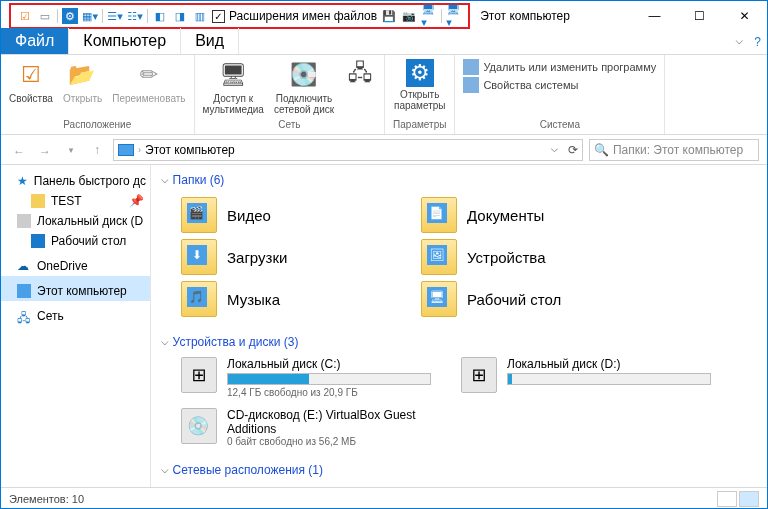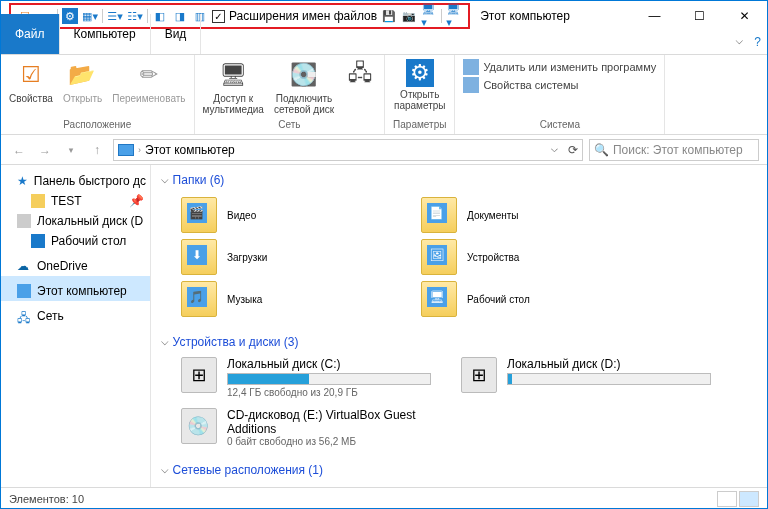--- a/index.html
+++ b/index.html
@@ -8,21 +8,21 @@
 .titlebar { height: 30px; display: flex; align-items: center; padding: 0 0 0 8px; background: #fff; }
 .qat { display: flex; align-items: center; gap: 4px; border: 2px solid #e31b23; padding: 2px 6px; height: 26px; }
 .qat .qi { width: 16px; height: 16px; display: inline-flex; align-items: center; justify-content: center; font-size: 11px; }
 .qat .sep { width: 1px; height: 14px; background: #ccc; }
 .qat .chk { width: 13px; height: 13px; border: 1px solid #333; display: inline-flex; align-items: center; justify-content: center; font-size: 10px; color: #000; }
 .titletext { margin-left: 10px; color: #000; font-size: 12px; }
 .wincontrols { margin-left: auto; display: flex; }
 .wincontrols div { width: 45px; height: 28px; display: flex; align-items: center; justify-content: center; font-size: 12px; }
 
 .tabbar { height: 24px; background: #fff; display: flex; align-items: end; border-bottom: 1px solid #dadada; position: relative; }
-.tab { padding: 13px 14px; font-size: 12px; color: #000; border-right: 1px solid #e5e5e5; }
+.tab { padding: 4px 14px; font-size: 16px; color: #000; border-right: 1px solid #e5e5e5; }
 .tab.file { background: #1979ca; color: #fff; }
 .helpicon { position: absolute; right: 6px; top: 4px; color: #1979ca; font-size: 12px; }
 .collapse { position: absolute; right: 24px; top: 4px; color: #666; font-size: 10px; }
 
 .ribbon { height: 80px; background: #fff; border-bottom: 1px solid #dadada; display: flex; }
 .rgroup { border-right: 1px solid #e5e5e5; padding: 4px 8px; display: flex; flex-direction: column; align-items: center; }
 .rrow { display: flex; gap: 10px; }
 .rbtn { display: flex; flex-direction: column; align-items: center; gap: 2px; font-size: 11px; color: #444; }
 .rbtn.dim { color: #999; }
 .ricon { width: 32px; height: 32px; display: flex; align-items: center; justify-content: center; font-size: 22px; }
@@ -48,21 +48,21 @@
 
 .content { flex: 1; overflow-y: auto; padding: 4px 10px; }
 .sect { margin-bottom: 8px; }
 .secthead { color: #1d4ed8; font-size: 12px; padding: 4px 0; display: flex; align-items: center; gap: 4px; }
 .secthead::before { content: "⌵"; font-size: 10px; color: #666; }
 .folders { display: flex; flex-wrap: wrap; gap: 6px 40px; padding: 6px 0 6px 20px; }
 .folder { display: flex; align-items: center; gap: 10px; width: 200px; }
 .ficon { width: 36px; height: 36px; position: relative; }
 .ficon .fback { position: absolute; inset: 0; background: linear-gradient(#ffe9a6, #f5ce5c); border: 1px solid #d9b33c; border-radius: 2px; }
 .ficon .fover { position: absolute; left: 6px; top: 6px; width: 20px; height: 20px; background: #4aa0e8; }
-.fname { font-size: 10px; }
+.fname { font-size: 15px; }
 
 .drives { padding: 4px 0 4px 20px; display: flex; flex-wrap: wrap; gap: 10px 30px; }
 .drive { width: 250px; display: flex; gap: 10px; }
 .dicon { width: 36px; height: 36px; background: #e8e8e8; border: 1px solid #bbb; border-radius: 2px; display: flex; align-items: center; justify-content: center; font-size: 18px; }
 .dinfo { flex: 1; }
 .dname { font-size: 12px; }
 .dbar { width: 100%; height: 12px; border: 1px solid #bcbcbc; background: #f0f0f0; margin: 2px 0; position: relative; }
 .dbar .fill { position: absolute; left: 0; top: 0; bottom: 0; background: #26a0da; }
 .dfree { font-size: 10px; color: #666; }
 
@@ -179,21 +179,21 @@
   <div class="navbtn">↑</div>
   <div class="addrbox">
     <span class="pc-icon"></span>
     <span style="color:#888;font-size:9px">›</span>
     <span>Этот компьютер</span>
     <span style="margin-left:auto;color:#555;font-size:9px">⌵</span>
     <span class="refresh" style="margin-left:6px">⟳</span>
   </div>
   <div class="searchbox">
     <span>🔍</span>
-    <span>Поиск: Этот компьютер</span>
+    <span>Папки: Этот компьютер</span>
   </div>
 </div>
 
 <div class="body">
   <div class="nav">
     <div class="navitem">
         <span class="ni" style="color:#1979ca">★</span>
         <span>Панель быстрого дс</span>
       </div>
     <div class="navitem" style="padding-left:30px">

